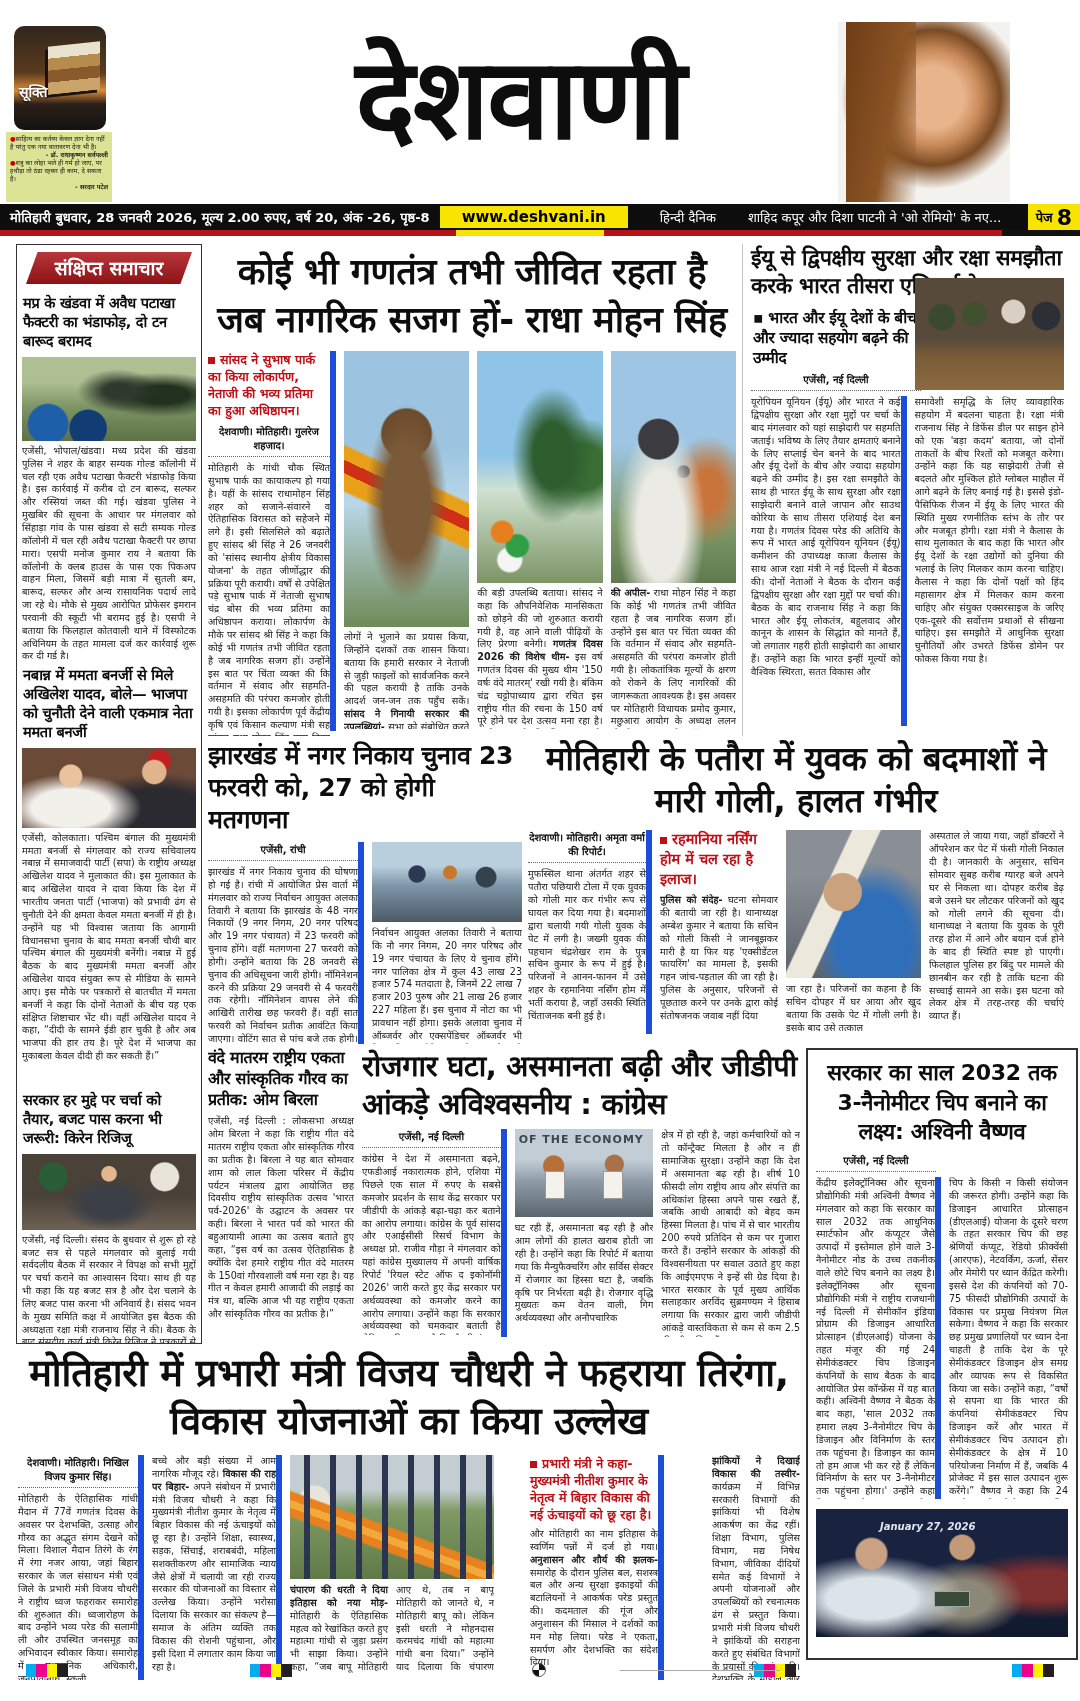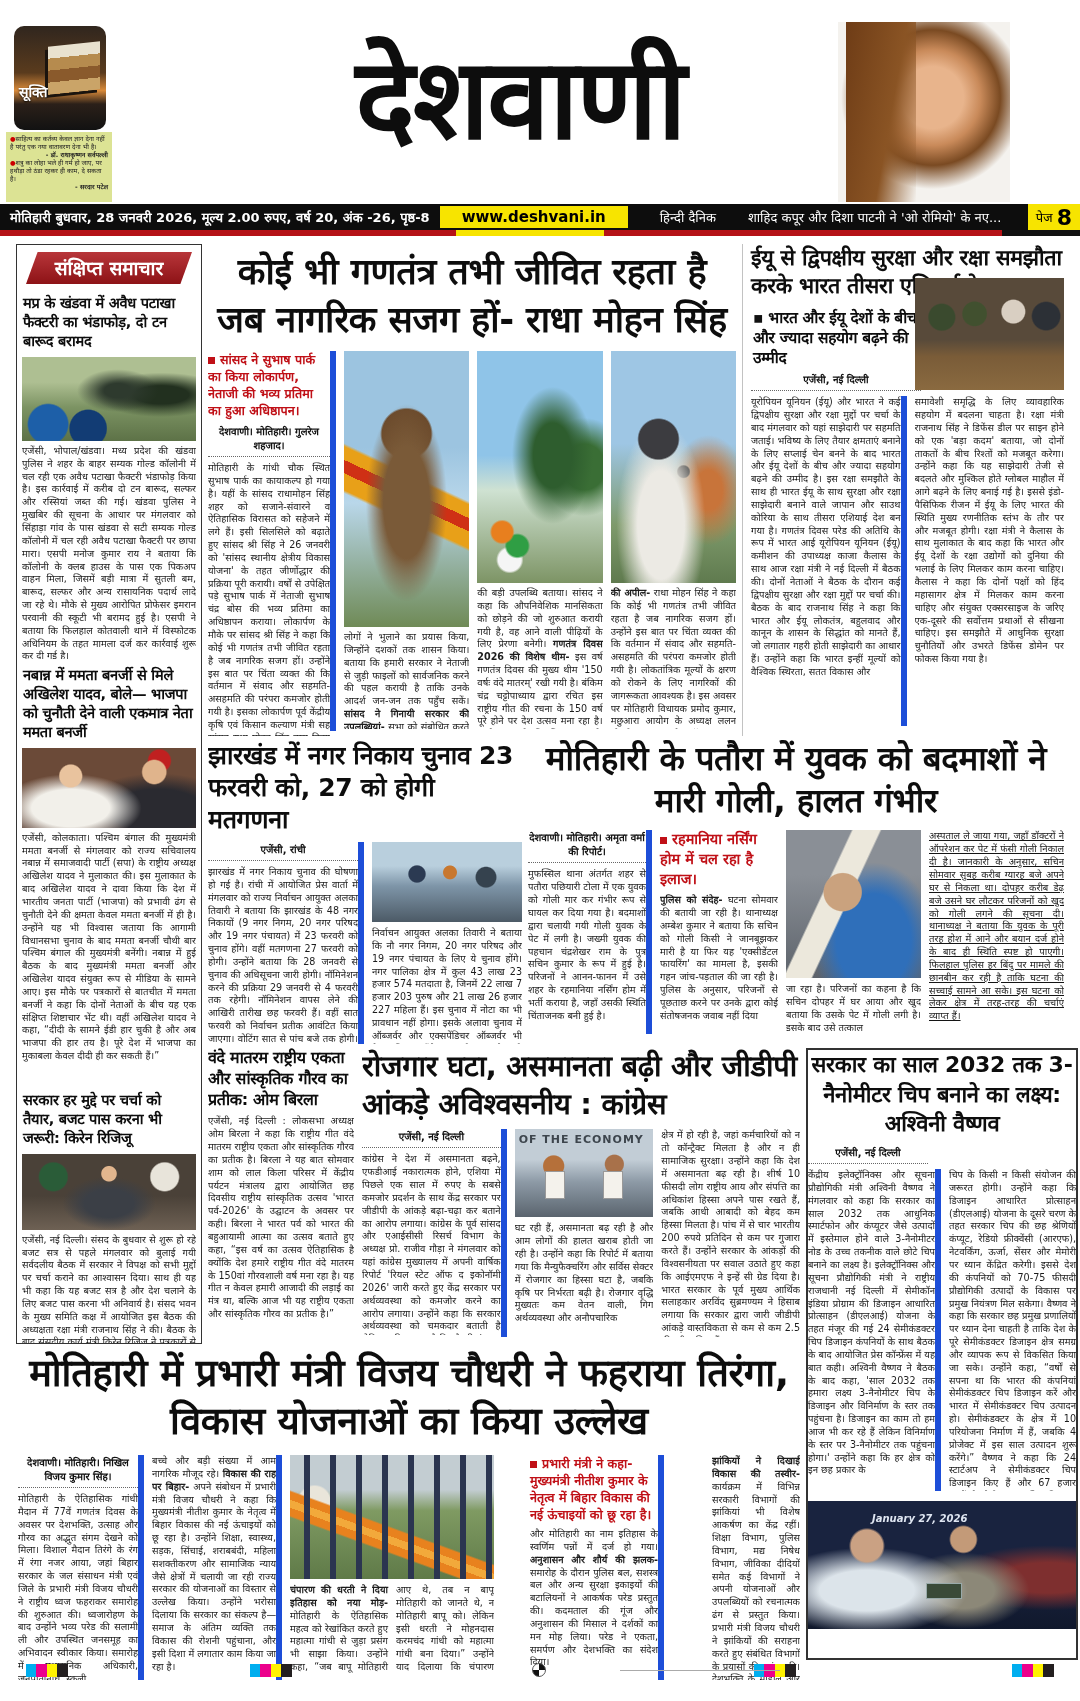--- a/index.html
+++ b/index.html
@@ -52,21 +52,21 @@
       <div class="abs" style="left:8px;top:0;width:70px;height:180px;background:linear-gradient(100deg,#6e3c16,#8a5424 60%,transparent);"></div>
     </div>
   </div>
 
   <div class="abs" style="left:0;top:204px;width:1080px;height:26px;background:#0d0d0d;display:flex;align-items:center;">
     <span style="color:#fff;font-size:13px;font-weight:bold;padding:0 10px;white-space:nowrap;">मोतिहारी बुधवार, 28 जनवरी 2026, मूल्य 2.00 रुपए, वर्ष 20, अंक -26, पृष्ठ-8</span>
     <span style="background:#f7e400;color:#000;font-weight:bold;font-size:15px;padding:2px 22px;white-space:nowrap;">www.deshvani.in</span>
     <span style="color:#fff;font-size:13px;padding:0 32px;white-space:nowrap;">हिन्दी दैनिक</span>
     <span style="color:#fff;font-size:13px;flex:1;white-space:nowrap;overflow:hidden;">शाहिद कपूर और दिशा पाटनी ने 'ओ रोमियो' के नए...</span>
     <span style="background:#f7e400;color:#000;height:26px;display:flex;align-items:center;padding:0 8px;gap:4px;">
-      <span style="font-size:13px;font-weight:normal;">पेज</span>
+      <span style="font-size:13px;font-weight:bold;">पेज</span>
       <span style="font-size:22px;font-weight:900;">8</span>
     </span>
   </div>
   <div class="abs" style="left:0;top:230px;width:1080px;height:6px;background:#b51217;">
     <div class="abs" style="left:456px;top:0;width:148px;height:6px;background:#f7e400;"></div>
     <div class="abs" style="left:1002px;top:0;width:78px;height:6px;background:#111;"></div>
   </div>
 
   <div class="abs box" style="left:16px;top:244px;width:186px;height:1100px;padding:5px;box-sizing:border-box;overflow:hidden;">
     <div class="ribbon" style="height:32px;margin:2px 4px 10px 4px;">संक्षिप्त समाचार</div>
@@ -209,21 +209,21 @@
         </div>
       </div>
       <div class="col" style="max-width:142px;">
         <div class="photo ph" style="position:relative;height:148px;background:
                     radial-gradient(circle at 42% 42%, #caa27e 0 16%, transparent 17%),
                     linear-gradient(115deg, transparent 32%, #ece8dc 33% 46%, transparent 47%),
                     radial-gradient(ellipse at 65% 75%, #2f6fba 0 30%, transparent 50%),
                     linear-gradient(180deg,#8a8f96 0 30%,#5d636b 100%);"></div>
         <div class="body-text" style="height:48px;margin-top:5px;">जा रहा है। परिजनों का कहना है कि सचिन दोपहर में घर आया और खुद बताया कि उसके पेट में गोली लगी है। इसके बाद उसे तत्काल</div>
       </div>
-      <div class="col" style="max-width:142px;text-decoration:underline;">
+      <div class="col" style="max-width:142px;">
         <div class="body-text" style="height:204px;">अस्पताल ले जाया गया, जहाँ डॉक्टरों ने ऑपरेशन कर पेट में फंसी गोली निकाल दी है। जानकारी के अनुसार, सचिन सोमवार सुबह करीब ग्यारह बजे अपने घर से निकला था। दोपहर करीब डेढ़ बजे उसने घर लौटकर परिजनों को खुद को गोली लगने की सूचना दी। थानाध्यक्ष ने बताया कि युवक के पूरी तरह होश में आने और बयान दर्ज होने के बाद ही स्थिति स्पष्ट हो पाएगी। फिलहाल पुलिस हर बिंदु पर मामले की छानबीन कर रही है ताकि घटना की सच्चाई सामने आ सके। इस घटना को लेकर क्षेत्र में तरह-तरह की चर्चाएं व्याप्त हैं।</div>
       </div>
     </div>
   </div>
 
   <div class="abs" style="left:208px;top:1048px;width:146px;height:300px;overflow:hidden;">
     <div class="hl" style="font-size:16px;line-height:1.3;">वंदे मातरम राष्ट्रीय एकता और सांस्कृतिक गौरव का प्रतीक: ओम बिरला</div>
     <div class="body-text" style="height:228px;margin-top:5px;">एजेंसी, नई दिल्ली : लोकसभा अध्यक्ष ओम बिरला ने कहा कि राष्ट्रीय गीत वंदे मातरम राष्ट्रीय एकता और सांस्कृतिक गौरव का प्रतीक है। बिरला ने यह बात सोमवार शाम को लाल किला परिसर में केंद्रीय पर्यटन मंत्रालय द्वारा आयोजित छह दिवसीय राष्ट्रीय सांस्कृतिक उत्सव 'भारत पर्व-2026' के उद्घाटन के अवसर पर कही। बिरला ने भारत पर्व को भारत की बहुआयामी आत्मा का उत्सव बताते हुए कहा, “इस वर्ष का उत्सव ऐतिहासिक है क्योंकि देश हमारे राष्ट्रीय गीत वंदे मातरम के 150वां गौरवशाली वर्ष मना रहा है। यह गीत न केवल हमारी आजादी की लड़ाई का मंत्र था, बल्कि आज भी यह राष्ट्रीय एकता और सांस्कृतिक गौरव का प्रतीक है।”</div>
   </div>
 
@@ -246,21 +246,21 @@
           <div class="abs" style="left:88px;top:42px;width:18px;height:26px;background:#f4f2ec;border:1px solid #999;"></div>
         </div>
         <div class="body-text" style="height:114px;margin-top:5px;">घट रही हैं, असमानता बढ़ रही है और आम लोगों की हालत खराब होती जा रही है। उन्होंने कहा कि रिपोर्ट में बताया गया कि मैन्युफैक्चरिंग और सर्विस सेक्टर में रोजगार का हिस्सा घटा है, जबकि कृषि पर निर्भरता बढ़ी है। रोजगार वृद्धि मुख्यतः कम वेतन वाली, गिग अर्थव्यवस्था और अनौपचारिक</div>
       </div>
       <div class="col">
         <div class="body-text" style="height:208px;">क्षेत्र में हो रही है, जहां कर्मचारियों को न तो कॉन्ट्रैक्ट मिलता है और न ही सामाजिक सुरक्षा। उन्होंने कहा कि देश में असमानता बढ़ रही है। शीर्ष 10 फीसदी लोग राष्ट्रीय आय और संपत्ति का अधिकांश हिस्सा अपने पास रखते हैं, जबकि आधी आबादी को बेहद कम हिस्सा मिलता है। पांच में से चार भारतीय 200 रुपये प्रतिदिन से कम पर गुजारा करते हैं। उन्होंने सरकार के आंकड़ों की विश्वसनीयता पर सवाल उठाते हुए कहा कि आईएमएफ ने इन्हें सी ग्रेड दिया है। भारत सरकार के पूर्व मुख्य आर्थिक सलाहकार अरविंद सुब्रमण्यम ने हिसाब लगाया कि सरकार द्वारा जारी जीडीपी आंकड़े वास्तविकता से कम से कम 2.5 फीसदी अधिक हैं।</div>
       </div>
     </div>
   </div>
 
-  <div class="abs box" style="left:806px;top:1048px;width:272px;height:612px;box-sizing:border-box;overflow:hidden;border-width:2px;">
+  <div class="abs box" style="left:806px;top:1048px;width:272px;height:612px;padding:8px;box-sizing:border-box;overflow:hidden;border-width:2px;">
     <div class="hl center" style="font-size:22px;line-height:1.35;font-weight:900;">सरकार का साल 2032 तक 3-नैनोमीटर चिप बनाने का लक्ष्य: अश्विनी वैष्णव</div>
     <div class="byline" style="margin-top:6px;width:120px;">एजेंसी, नई दिल्ली</div>
     <div class="dotted" style="width:120px;"></div>
     <div class="colrow" style="height:322px;">
       <div class="col vr">
         <div class="body-text" style="height:322px;">केंद्रीय इलेक्ट्रॉनिक्स और सूचना प्रौद्योगिकी मंत्री अश्विनी वैष्णव ने मंगलवार को कहा कि सरकार का साल 2032 तक आधुनिक स्मार्टफोन और कंप्यूटर जैसे उत्पादों में इस्तेमाल होने वाले 3-नैनोमीटर नोड के उच्च तकनीक वाले छोटे चिप बनाने का लक्ष्य है। इलेक्ट्रॉनिक्स और सूचना प्रौद्योगिकी मंत्री ने राष्ट्रीय राजधानी नई दिल्ली में सेमीकॉन इंडिया प्रोग्राम की डिजाइन आधारित प्रोत्साहन (डीएलआई) योजना के तहत मंजूर की गई 24 सेमीकंडक्टर चिप डिजाइन कंपनियों के साथ बैठक के बाद आयोजित प्रेस कॉन्फ्रेंस में यह बात कही। अश्विनी वैष्णव ने बैठक के बाद कहा, 'साल 2032 तक हमारा लक्ष्य 3-नैनोमीटर चिप के डिजाइन और विनिर्माण के स्तर तक पहुंचना है। डिजाइन का काम तो हम आज भी कर रहे हैं लेकिन विनिर्माण के स्तर पर 3-नैनोमीटर तक पहुंचना होगा।' उन्होंने कहा कि हर क्षेत्र को इन छह प्रकार के</div>
       </div>
       <div class="col">
         <div class="body-text" style="height:322px;">चिप के किसी न किसी संयोजन की जरूरत होगी। उन्होंने कहा कि डिजाइन आधारित प्रोत्साहन (डीएलआई) योजना के दूसरे चरण के तहत सरकार चिप की छह श्रेणियों कंप्यूट, रेडियो फ्रीक्वेंसी (आरएफ), नेटवर्किंग, ऊर्जा, सेंसर और मेमोरी पर ध्यान केंद्रित करेगी। इससे देश की कंपनियों को 70-75 फीसदी प्रौद्योगिकी उत्पादों के विकास पर प्रमुख नियंत्रण मिल सकेगा। वैष्णव ने कहा कि सरकार छह प्रमुख प्रणालियों पर ध्यान देना चाहती है ताकि देश के पूरे सेमीकंडक्टर डिजाइन क्षेत्र समग्र और व्यापक रूप से विकसित किया जा सके। उन्होंने कहा, “वर्षों से सपना था कि भारत की कंपनियां सेमीकंडक्टर चिप डिजाइन करें और भारत में सेमीकंडक्टर चिप उत्पादन हो। सेमीकंडक्टर के क्षेत्र में 10 परियोजना निर्माण में हैं, जबकि 4 प्रोजेक्ट में इस साल उत्पादन शुरू करेंगे।” वैष्णव ने कहा कि 24 स्टार्टअप ने सेमीकंडक्टर चिप डिजाइन किए हैं और 67 हजार छात्रों ने सेमीकंडक्टर चिप डिजाइन की ट्रेनिंग ली है।</div>
       </div>

